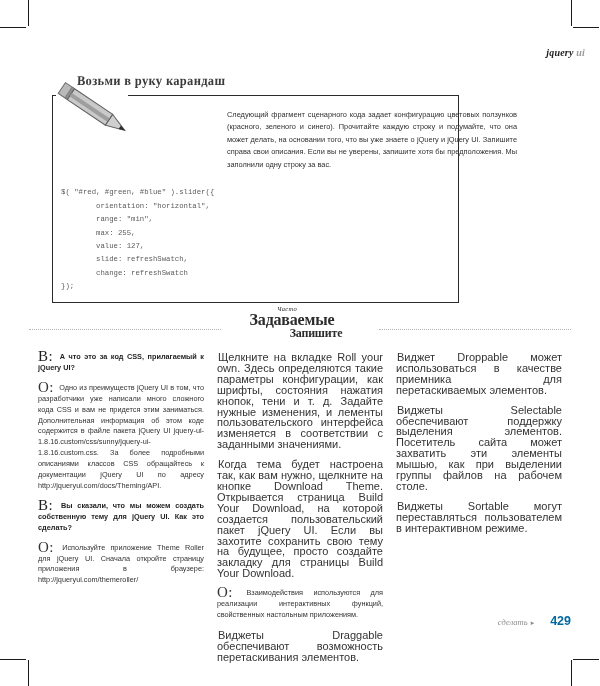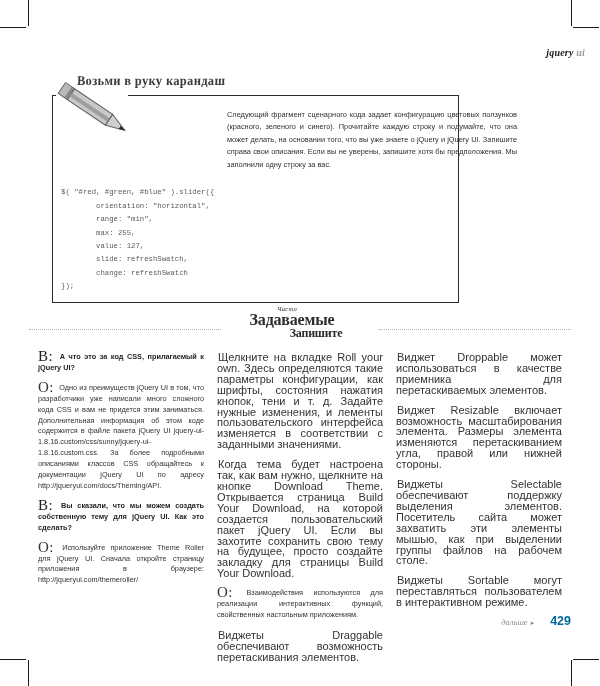--- a/index.html
+++ b/index.html
@@ -335,24 +335,23 @@
       <p class="a"><span class="mark">О:</span><span class="lead-in"> Используйте приложение Theme Roller для jQuery UI. Сначала откройте страницу приложения в браузере: http://jqueryui.com/themeroller/</span></p>
     </div>
   <div class="col">
       <p class="p-plain"><span class="lead-in"> Щелкните на вкладке Roll your own. Здесь определяются такие параметры конфигурации, как шрифты, состояния нажатия кнопок, тени и т. д. Задайте нужные изменения, и лементы пользовательского интерфейса изменяется в соответствии с заданными значениями.</span></p>
       <p class="p-plain"><span class="lead-in"> Когда тема будет настроена так, как вам нужно, щелкните на кнопке Download Theme. Открывается страница Build Your Download, на которой создается пользовательский пакет jQuery UI. Если вы захотите сохранить свою тему на будущее, просто создайте закладку для страницы Build Your Download.</span></p>
       <p class="a"><span class="mark">О:</span><span class="lead-in"> Взаимодействия используются для реализации интерактивных функций, свойственных настольным приложениям.</span></p>
       <p class="p-plain"><span class="lead-in"> Виджеты Draggable обеспечивают возможность перетаскивания элементов.</span></p>
     </div>
   <div class="col">
       <p class="p-plain"><span class="lead-in"> Виджет Droppable может использоваться в качестве приемника для перетаскиваемых элементов.</span></p>
-      <p class="p-plain"><span class="lead-in"> Виджет Resizable включает возможность масштабирования элемента. Размеры элемента изменяются перетаскиванием угла, правой или нижней стороны.</span></p>
       <p class="p-plain"><span class="lead-in"> Виджеты Selectable обеспечивают поддержку выделения элементов. Посетитель сайта может захватить эти элементы мышью, как при выделении группы файлов на рабочем столе.</span></p>
       <p class="p-plain"><span class="lead-in"> Виджеты Sortable могут переставляться пользователем в интерактивном режиме.</span></p>
     </div>
 </div>
 
 <div class="footer">
   <span>
-    <span class="footer-next">дальше</span><span class="footer-arrow">▸</span>
+    <span class="footer-next">сделать</span><span class="footer-arrow">▸</span>
   </span>
   <span class="footer-page">429</span>
 </div>
 
 </body></html>

